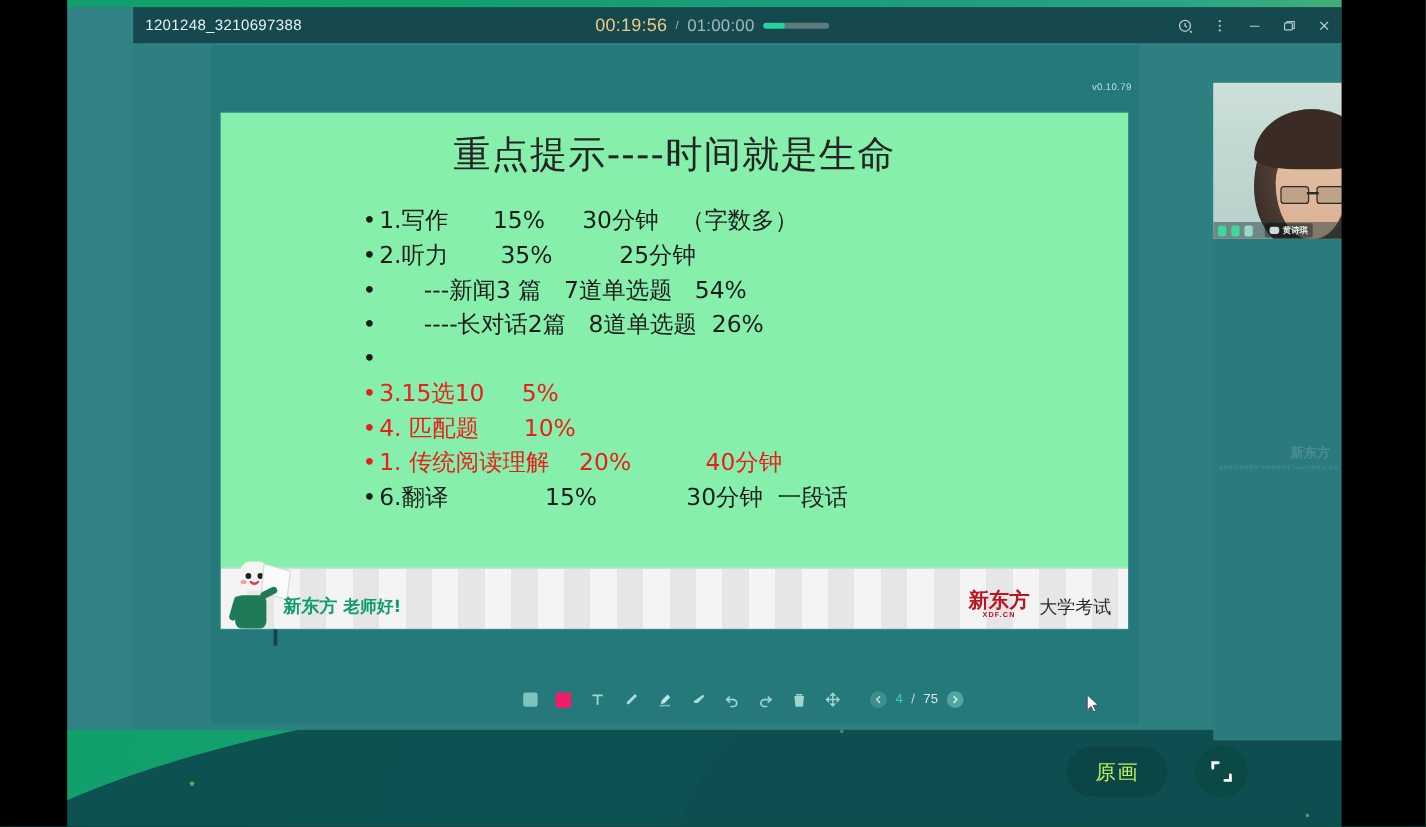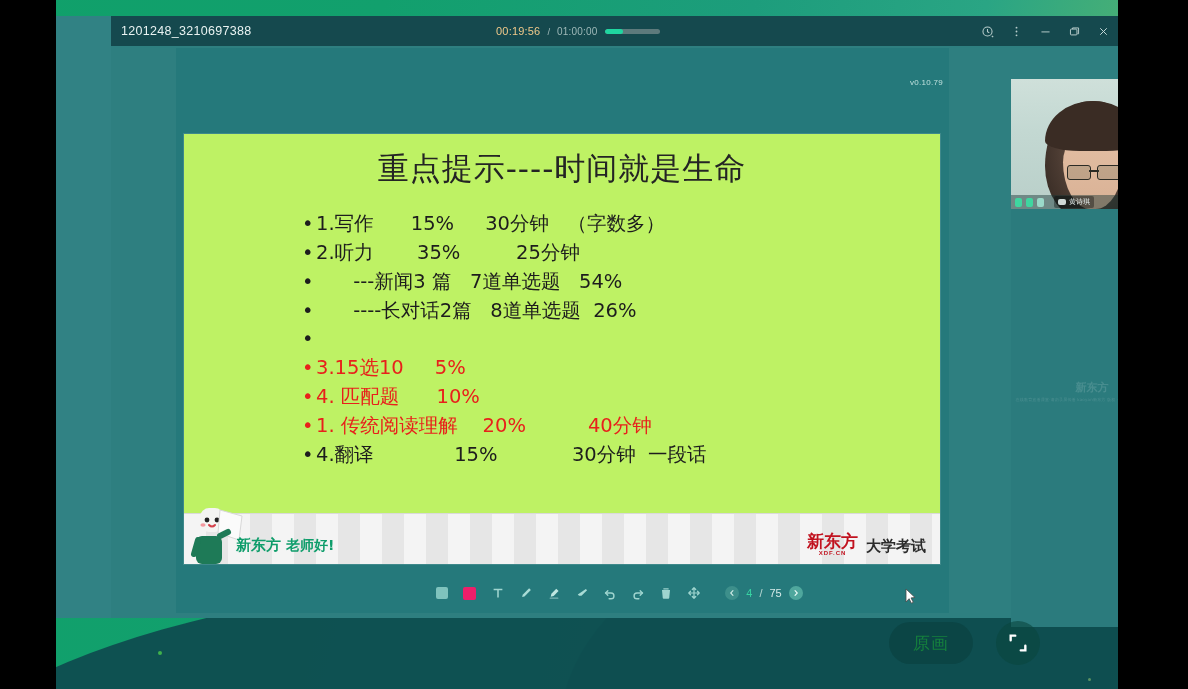--- a/index.html
+++ b/index.html
@@ -29,62 +29,61 @@
   .bg-dot.d2{background:#8fbf8f;opacity:.5;width:3px;height:3px;}
   .bg-dot.d3{background:#8fbf6f;opacity:.6;width:3px;height:3px;}
 
   
   .bar{position:absolute;top:0;height:689px;background:#000;}
   .bar.left{left:0;width:56px;}
   .bar.right{left:1118px;width:70px;}
 
   
   .app-window{
-    position:absolute;left:56px;top:16px;width:1062px;height:602px;
+    position:absolute;left:56px;top:6px;width:1062px;height:602px;
     background:#2e7f80;
   }
   .app-leftpad{position:absolute;left:0;top:0;width:55px;height:602px;background:#318284;}
 
   .titlebar{
     position:absolute;left:55px;top:0;width:1007px;height:30px;
     background:#15494e;
     display:flex;align-items:center;
   }
   .title-text{
     color:#e9f3f2;font-size:12.5px;margin-left:10px;letter-spacing:.3px;
     font-family:"Liberation Sans",sans-serif;
   }
   .playback{
     position:absolute;left:385px;top:0;height:30px;display:flex;align-items:center;gap:7px;
   }
-  .pb-cur{color:#f0c98a;font-size:11px;letter-spacing:.2px;}
+  .pb-cur{color:#f0c98a;font-size:15px;letter-spacing:.2px;}
   .pb-sep{color:#9fb9b9;font-size:9.5px;}
-  .pb-total{color:#9fb9b9;font-size:10px;letter-spacing:.2px;}
+  .pb-total{color:#9fb9b9;font-size:14px;letter-spacing:.2px;}
   .pb-track{width:55px;height:5px;border-radius:3px;background:#5d7a7c;position:relative;overflow:hidden;}
   .pb-fill{position:absolute;left:0;top:0;height:5px;width:18px;background:#1fd6a0;border-radius:3px;}
 
   .win-btns{position:absolute;right:8px;top:0;height:30px;display:flex;align-items:center;gap:15px;}
   .win-btn{color:#b7cccb;font-size:13px;line-height:1;cursor:pointer;display:flex;align-items:center;justify-content:center;width:14px;height:14px;}
   .win-btn svg{display:block;}
 
   
   .stage{
     position:absolute;left:64px;top:30px;width:998px;height:572px;background:#2e7f80;
   }
   .board{
     position:absolute;left:56px;top:2px;width:773px;height:565px;background:#25797b;
   }
   .version{
     position:absolute;right:6px;top:5px;color:#bfe0dd;font-size:8px;letter-spacing:.3px;margin-top:25px;
   }
   .slide{
-    position:absolute;left:8px;top:56px;width:756px;height:430px;background:#bef264;
+    position:absolute;left:8px;top:56px;width:756px;height:430px;background:#86efac;
     box-shadow:0 0 0 1px rgba(255,255,255,.12);
     overflow:hidden;
-    margin-top:30px;
   }
   .slide-title{
     text-align:center;color:#242424;font-size:31px;font-weight:400;
     margin-top:14px;letter-spacing:1px;
     font-family:"DejaVu Sans","Liberation Sans",sans-serif;
   }
   .bullets{margin:20px 0 0 118px;}
   .bl{
     display:flex;align-items:baseline;
     font-size:19.5px;color:#1d1d1d;line-height:1.48;white-space:pre;
@@ -101,21 +100,21 @@
   .mascot{position:absolute;left:6px;bottom:0;width:54px;height:58px;}
   .banner-left{
     position:absolute;left:52px;bottom:9px;display:flex;align-items:baseline;gap:5px;
   }
   .xdf-green{color:#0f9d6b;font-weight:bold;font-size:15px;font-family:"DejaVu Sans",sans-serif;}
   .hello{color:#0f9d6b;font-weight:bold;font-size:14px;font-family:"DejaVu Sans",sans-serif;}
   .banner-right{position:absolute;right:14px;bottom:8px;display:flex;align-items:flex-end;gap:8px;}
   .xdf-logo{display:flex;flex-direction:column;align-items:center;line-height:1;}
   .xdf-logo .cn{color:#c1121f;font-weight:bold;font-size:17px;font-family:"DejaVu Sans",sans-serif;}
   .xdf-logo .en{color:#c1121f;font-size:6px;letter-spacing:1px;font-weight:bold;}
-  .xdf-sub{color:#2b2b2b;font-weight:bold;font-size:15px;font-family:"DejaVu Sans",sans-serif;text-align:right;}
+  .xdf-sub{color:#2b2b2b;font-weight:normal;font-size:15px;font-family:"DejaVu Sans",sans-serif;text-align:right;}
 
   
   .accent{position:absolute;left:52px;width:3px;}
   .accent.a1{top:330px;height:70px;background:#52d9a4;}
   .accent.a2{top:400px;height:100px;background:#12424f;}
 
   
   .toolbar{
     position:absolute;left:56px;bottom:8px;width:773px;height:24px;
     display:flex;align-items:center;justify-content:center;gap:0px;
@@ -164,36 +163,36 @@
   .cam-glass{position:absolute;top:0;width:22px;height:13px;border:1.6px solid #2b2b25;border-radius:3px;background:rgba(80,90,70,.22);}
   .cam-glass.l{left:0;}
   .cam-glass.r{right:0;}
   .cam-bridge{position:absolute;left:22px;top:5px;width:10px;height:1.6px;background:#2b2b25;}
   .cam-wm{position:absolute;right:5px;top:5px;color:rgba(255,255,255,.85);font-size:9px;font-weight:bold;font-family:"DejaVu Sans",sans-serif;line-height:1.05;text-align:right;}
   .cam-wm small{display:block;font-size:3.5px;letter-spacing:.5px;font-weight:normal;}
   .cam-strip{position:absolute;left:0;bottom:0;width:162px;height:14px;background:rgba(20,50,50,.45);display:flex;align-items:center;gap:4px;padding-left:4px;}
   .ico-mini{width:7px;height:9px;border-radius:2px;}
   .cam-name{
     display:flex;align-items:center;gap:3px;margin-left:6px;
-    background:rgba(0,0,0,.35);padding:1px 4px;border-radius:2px;
+    background:rgba(0,0,0,.35);padding:1px 4px;border-radius:2px;font-weight:bold;
   }
   .cam-name span{color:#e8f2f0;font-size:7px;font-family:"DejaVu Sans",sans-serif;}
   .cam-wm2{
     position:absolute;left:0;top:300px;width:162px;text-align:center;
     color:rgba(255,255,255,.14);font-size:11px;font-weight:bold;line-height:1.6;
     font-family:"DejaVu Sans",sans-serif;
   }
   .cam-wm2 small{display:block;font-size:4px;font-weight:normal;letter-spacing:.2px;}
 
   
   .quality-btn{
     position:absolute;left:889px;top:622px;width:84px;height:42px;border-radius:21px;
     background:rgba(9,62,60,.55);display:flex;align-items:center;justify-content:center;cursor:pointer;
   }
-  .quality-btn span{color:#15803d;font-size:17px;font-family:"DejaVu Sans",sans-serif;letter-spacing:1px;}
+  .quality-btn span{color:#bef264;font-size:17px;font-family:"DejaVu Sans",sans-serif;letter-spacing:1px;}
   .fs-btn{
     position:absolute;left:996px;top:621px;width:44px;height:44px;border-radius:50%;
     background:rgba(10,70,62,.6);display:flex;align-items:center;justify-content:center;cursor:pointer;
   }
 </style>
 </head>
 <body>
 
 <div id="root">
 
@@ -267,21 +266,21 @@
 
           <div class="bullets">
             <div class="bl" style="color: rgb(29, 29, 29);"><span class="dot">•</span><span>1.写作      15%     30分钟   （字数多）</span></div>
             <div class="bl" style="color: rgb(29, 29, 29);"><span class="dot">•</span><span>2.听力       35%         25分钟</span></div>
             <div class="bl" style="color: rgb(29, 29, 29);"><span class="dot">•</span><span>      ---新闻3 篇   7道单选题   54%</span></div>
             <div class="bl" style="color: rgb(29, 29, 29);"><span class="dot">•</span><span>      ----长对话2篇   8道单选题  26%</span></div>
             <div class="bl" style="color: rgb(29, 29, 29);"><span class="dot">•</span></div>
             <div class="bl red" style="color: rgb(232, 32, 27);"><span class="dot">•</span><span>3.15选10     5%</span></div>
             <div class="bl red" style="color: rgb(232, 32, 27);"><span class="dot">•</span><span>4. 匹配题      10%</span></div>
             <div class="bl red" style="color: rgb(232, 32, 27);"><span class="dot">•</span><span>1. 传统阅读理解    20%          40分钟</span></div>
-            <div class="bl" style="color: rgb(29, 29, 29);"><span class="dot">•</span><span>4.翻译             15%            30分钟  一段话</span></div>
+            <div class="bl" style="color: rgb(29, 29, 29);"><span class="dot">•</span><span>6.翻译             15%            30分钟  一段话</span></div>
           </div>
 
           <div class="banner">
             <svg class="mascot" viewBox="0 0 54 58">
               <rect x="6" y="30" width="26" height="28" rx="6" fill="#1e7a57"></rect>
               <rect x="10" y="2" width="24" height="24" rx="9" fill="#f4f4f2"></rect>
               <circle cx="17" cy="14" r="2.4" fill="#222"></circle>
               <circle cx="27" cy="14" r="2.4" fill="#222"></circle>
               <ellipse cx="13" cy="19" rx="2.6" ry="1.7" fill="#f49aa0"></ellipse>
               <ellipse cx="31" cy="19" rx="2.6" ry="1.7" fill="#f49aa0"></ellipse>

